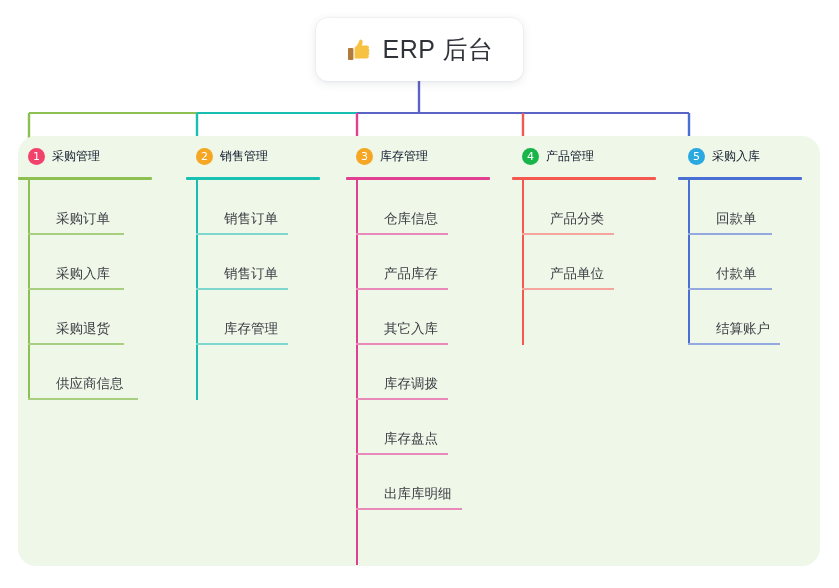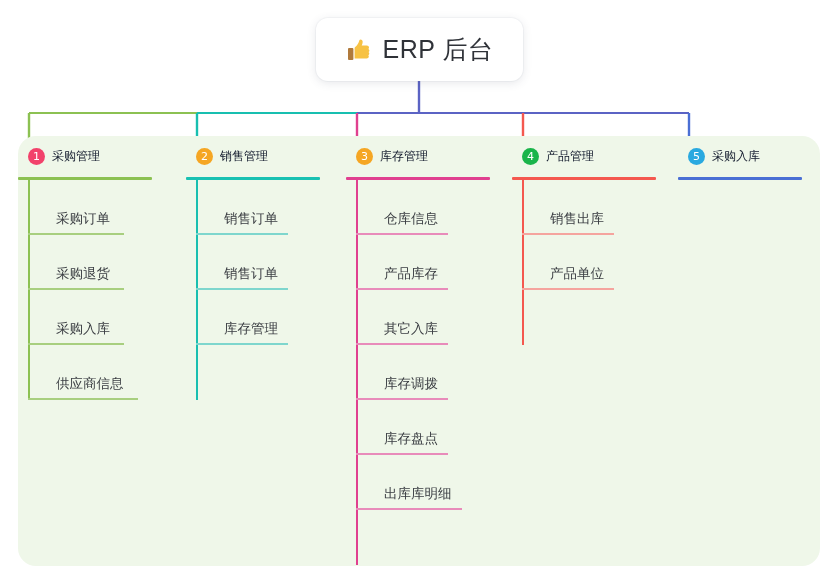--- a/index.html
+++ b/index.html
@@ -102,28 +102,28 @@
           <span class="col-title">采购管理</span>
         </div>
         <div class="head-rule" style="background: rgb(140, 193, 82); width: 134px;"></div>
         <div class="items">
           <div class="spine" style="background: rgb(140, 193, 82); height: 220px;"></div>
           <div class="item">
             <span class="item-label">采购订单</span>
             <span class="item-rule" style="background: rgb(168, 207, 127); width: 96px;"></span>
           </div>
           <div class="item">
+            <span class="item-label">采购入库</span>
+            <span class="item-rule" style="background: rgb(168, 207, 127); width: 96px;"></span>
+          </div>
+          <div class="item">
             <span class="item-label">采购退货</span>
             <span class="item-rule" style="background: rgb(168, 207, 127); width: 96px;"></span>
           </div>
           <div class="item">
-            <span class="item-label">采购入库</span>
-            <span class="item-rule" style="background: rgb(168, 207, 127); width: 96px;"></span>
-          </div>
-          <div class="item">
             <span class="item-label">供应商信息</span>
             <span class="item-rule" style="background: rgb(168, 207, 127); width: 110px;"></span>
           </div>
         </div>
       </div>
       <div class="col" style="left: 168px; width: 150px;">
         <div class="col-head">
           <span class="badge" style="background: rgb(245, 166, 35);">2</span>
           <span class="col-title">销售管理</span>
         </div>
@@ -180,31 +180,46 @@
       </div>
       <div class="col" style="left: 494px; width: 160px;">
         <div class="col-head">
           <span class="badge" style="background: rgb(25, 180, 74);">4</span>
           <span class="col-title">产品管理</span>
         </div>
         <div class="head-rule" style="background: rgb(244, 88, 79); width: 144px;"></div>
         <div class="items">
           <div class="spine" style="background: rgb(244, 88, 79); height: 165px;"></div>
           <div class="item">
-            <span class="item-label">销售出库</span>
+            <span class="item-label">产品分类</span>
             <span class="item-rule" style="background: rgb(245, 164, 158); width: 92px;"></span>
           </div>
           <div class="item">
             <span class="item-label">产品单位</span>
             <span class="item-rule" style="background: rgb(245, 164, 158); width: 92px;"></span>
           </div>
         </div>
       </div>
       <div class="col" style="left: 660px; width: 140px;">
         <div class="col-head">
           <span class="badge" style="background: rgb(41, 169, 224);">5</span>
           <span class="col-title">采购入库</span>
         </div>
         <div class="head-rule" style="background: rgb(74, 111, 212); width: 124px;"></div>
+        <div class="items">
+          <div class="spine" style="background: rgb(74, 111, 212); height: 165px;"></div>
+          <div class="item">
+            <span class="item-label">回款单</span>
+            <span class="item-rule" style="background: rgb(147, 169, 224); width: 84px;"></span>
+          </div>
+          <div class="item">
+            <span class="item-label">付款单</span>
+            <span class="item-rule" style="background: rgb(147, 169, 224); width: 84px;"></span>
+          </div>
+          <div class="item">
+            <span class="item-label">结算账户</span>
+            <span class="item-rule" style="background: rgb(147, 169, 224); width: 92px;"></span>
+          </div>
+        </div>
       </div>
     </div>
 
 </div>
 
 </body></html>

